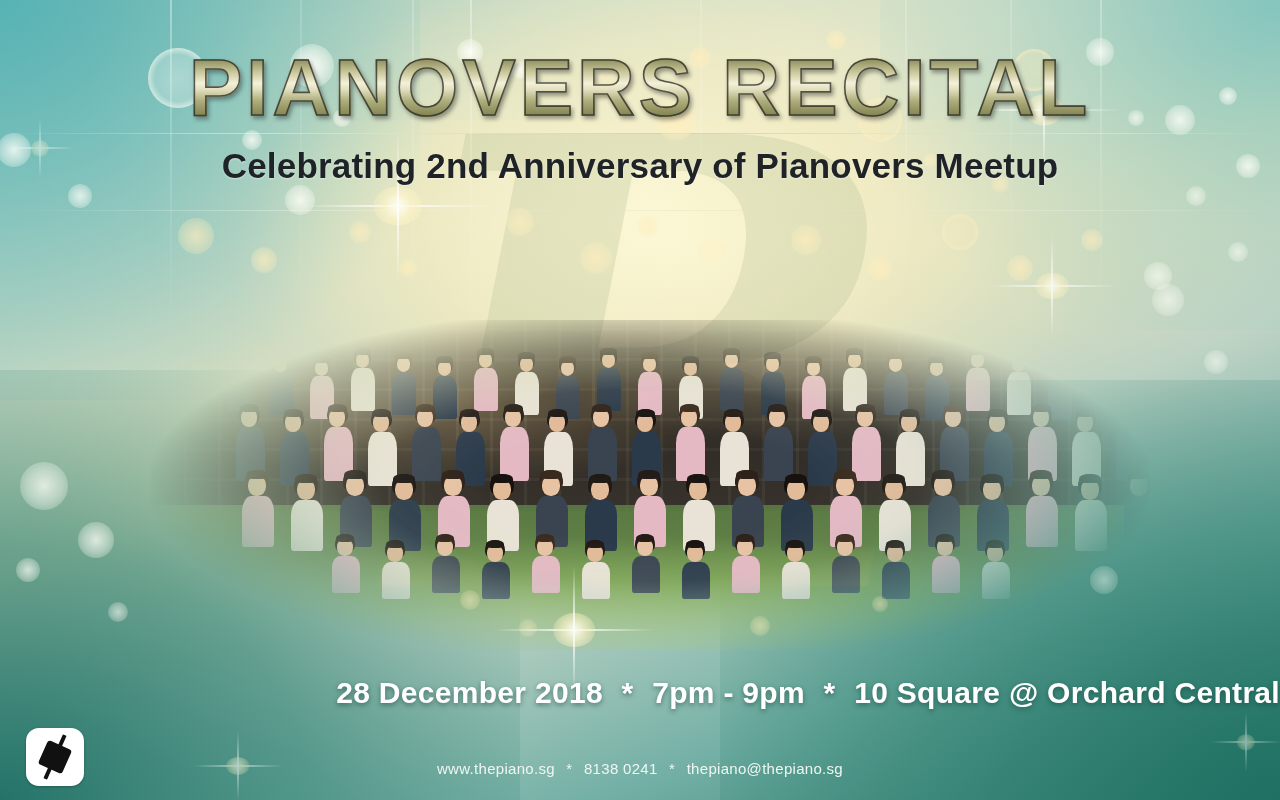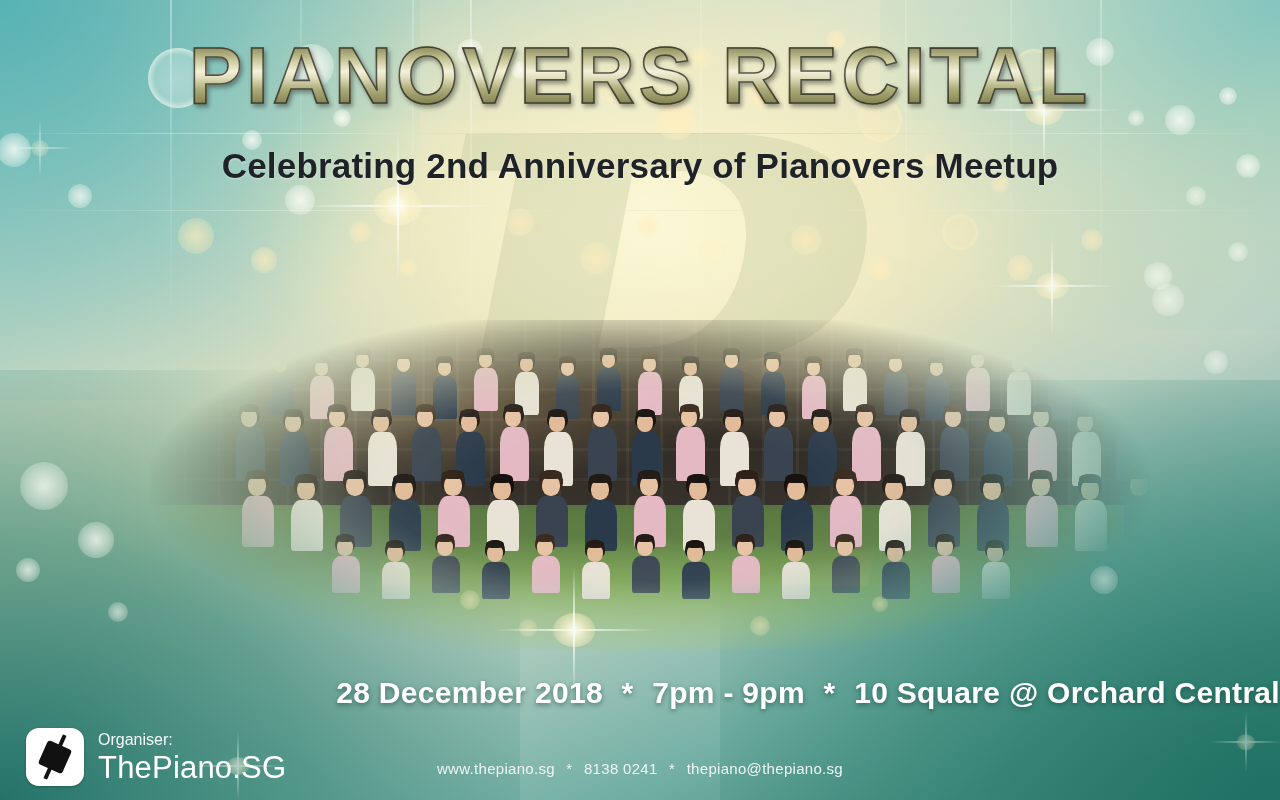--- a/index.html
+++ b/index.html
@@ -89,21 +89,21 @@
   .photo-ground{
     position:absolute;left:0;right:0;bottom:0;height:44%;
     background:
       radial-gradient(ellipse 70% 100% at 50% 100%, rgba(176,206,120,0.95) 0%, rgba(130,170,88,0.85) 45%, rgba(96,132,70,0.8) 80%);
   }
   .p{position:relative;flex:0 0 auto;}
 
   
   .title-row{
     position:absolute;left:0;right:0;top:36px;height:92px;
-    display:flex;align-items:flex-start;justify-content:center;gap:26px;
+    display:flex;align-items:flex-end;justify-content:center;gap:26px;
     white-space:nowrap;
   }
   .title-main{
     font-family:"Liberation Sans",sans-serif;font-weight:700;
     font-size:80px;letter-spacing:4px;line-height:1;
     background:linear-gradient(180deg,
       #6c6a41 0%, #8f8e5d 14%, #c9c79b 30%, #f3f1d8 44%, #e2dfbe 52%,
       #aeae7c 66%, #8a8a58 82%, #6a6a42 100%);
     -webkit-background-clip:text;background-clip:text;color:transparent;
     -webkit-text-stroke:1.6px rgba(42,44,36,0.78);
@@ -930,24 +930,20 @@
     <span>7pm - 9pm</span>
     <span class="sep">*</span>
     <span>10 Square @ Orchard Central</span>
   </div>
 
   <div class="organiser">
     <div class="org-logo">
       <div class="bar"></div>
       <div class="blk"></div>
     </div>
-    <div class="org-text">
-      <span class="org-label">Organiser:</span>
-      <span class="org-name">ThePiano.SG</span>
-    </div>
   </div>
 
   <div class="contact">
     <span>www.thepiano.sg</span>
     <span class="sep">*</span>
     <span>8138 0241</span>
     <span class="sep">*</span>
     <span>thepiano@thepiano.sg</span>
   </div>
 

